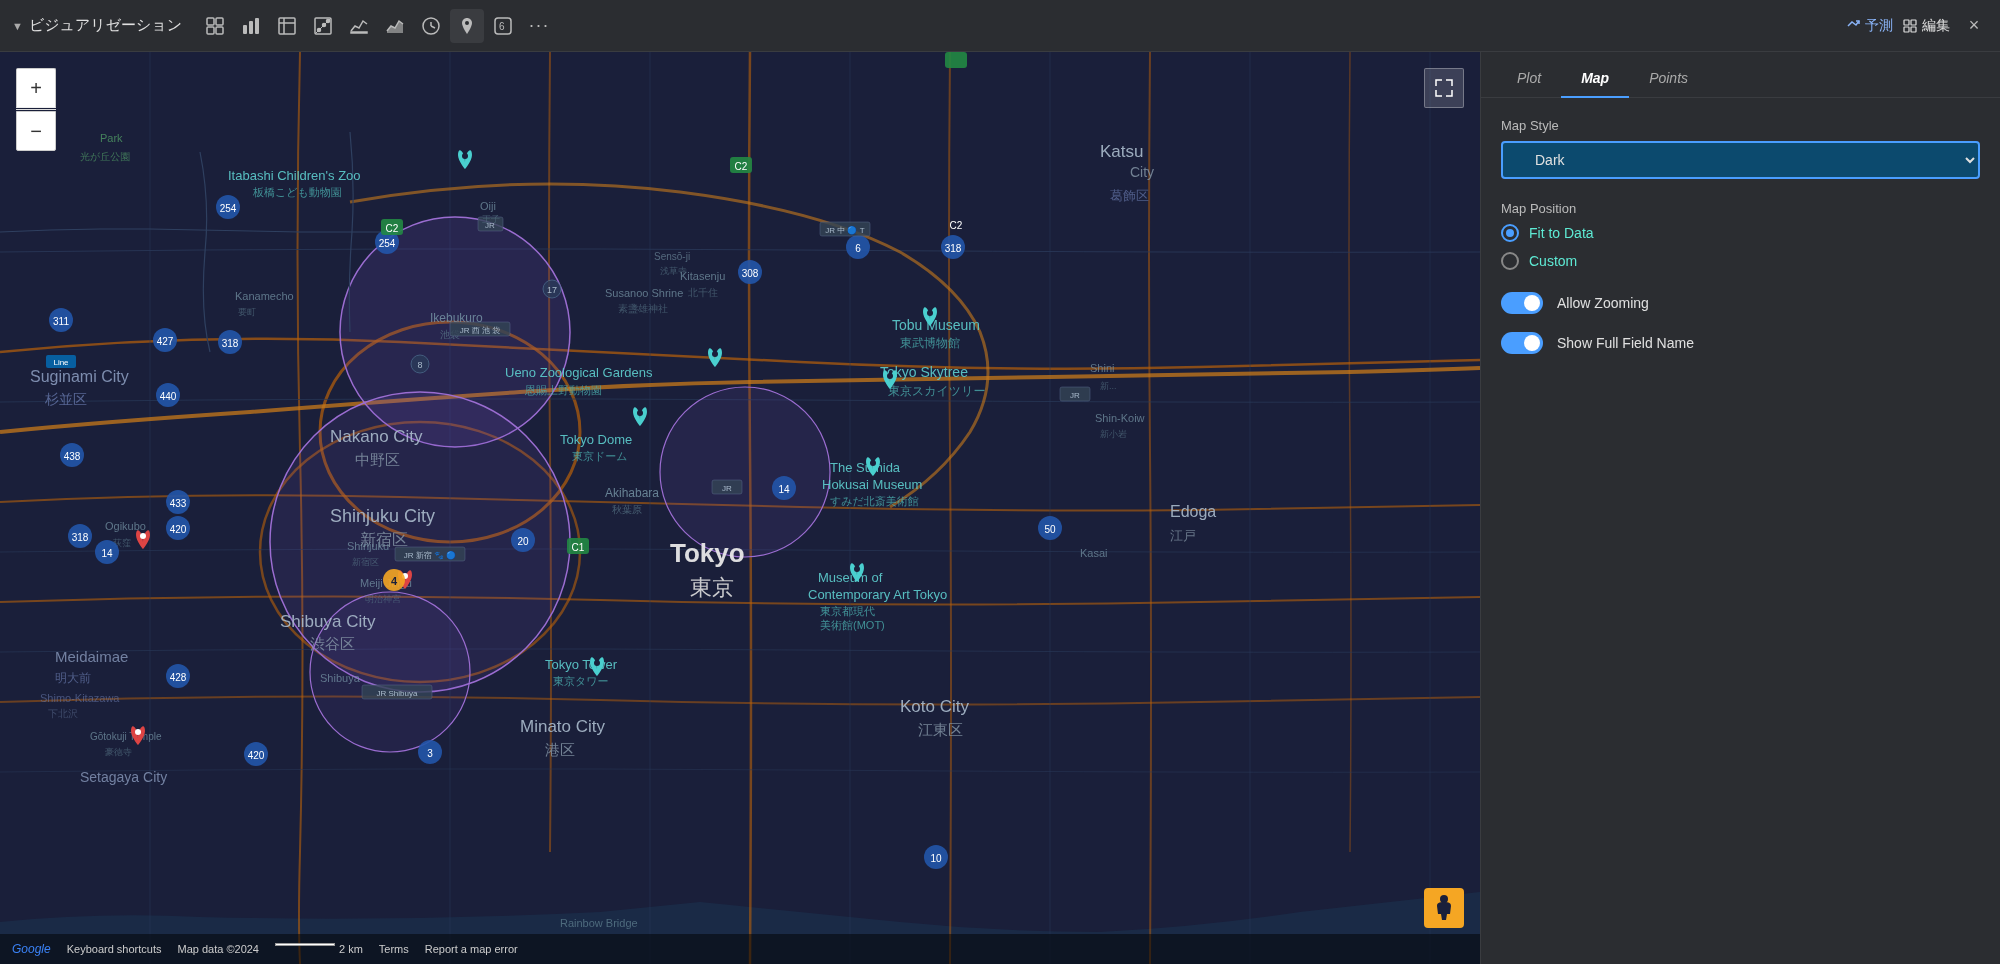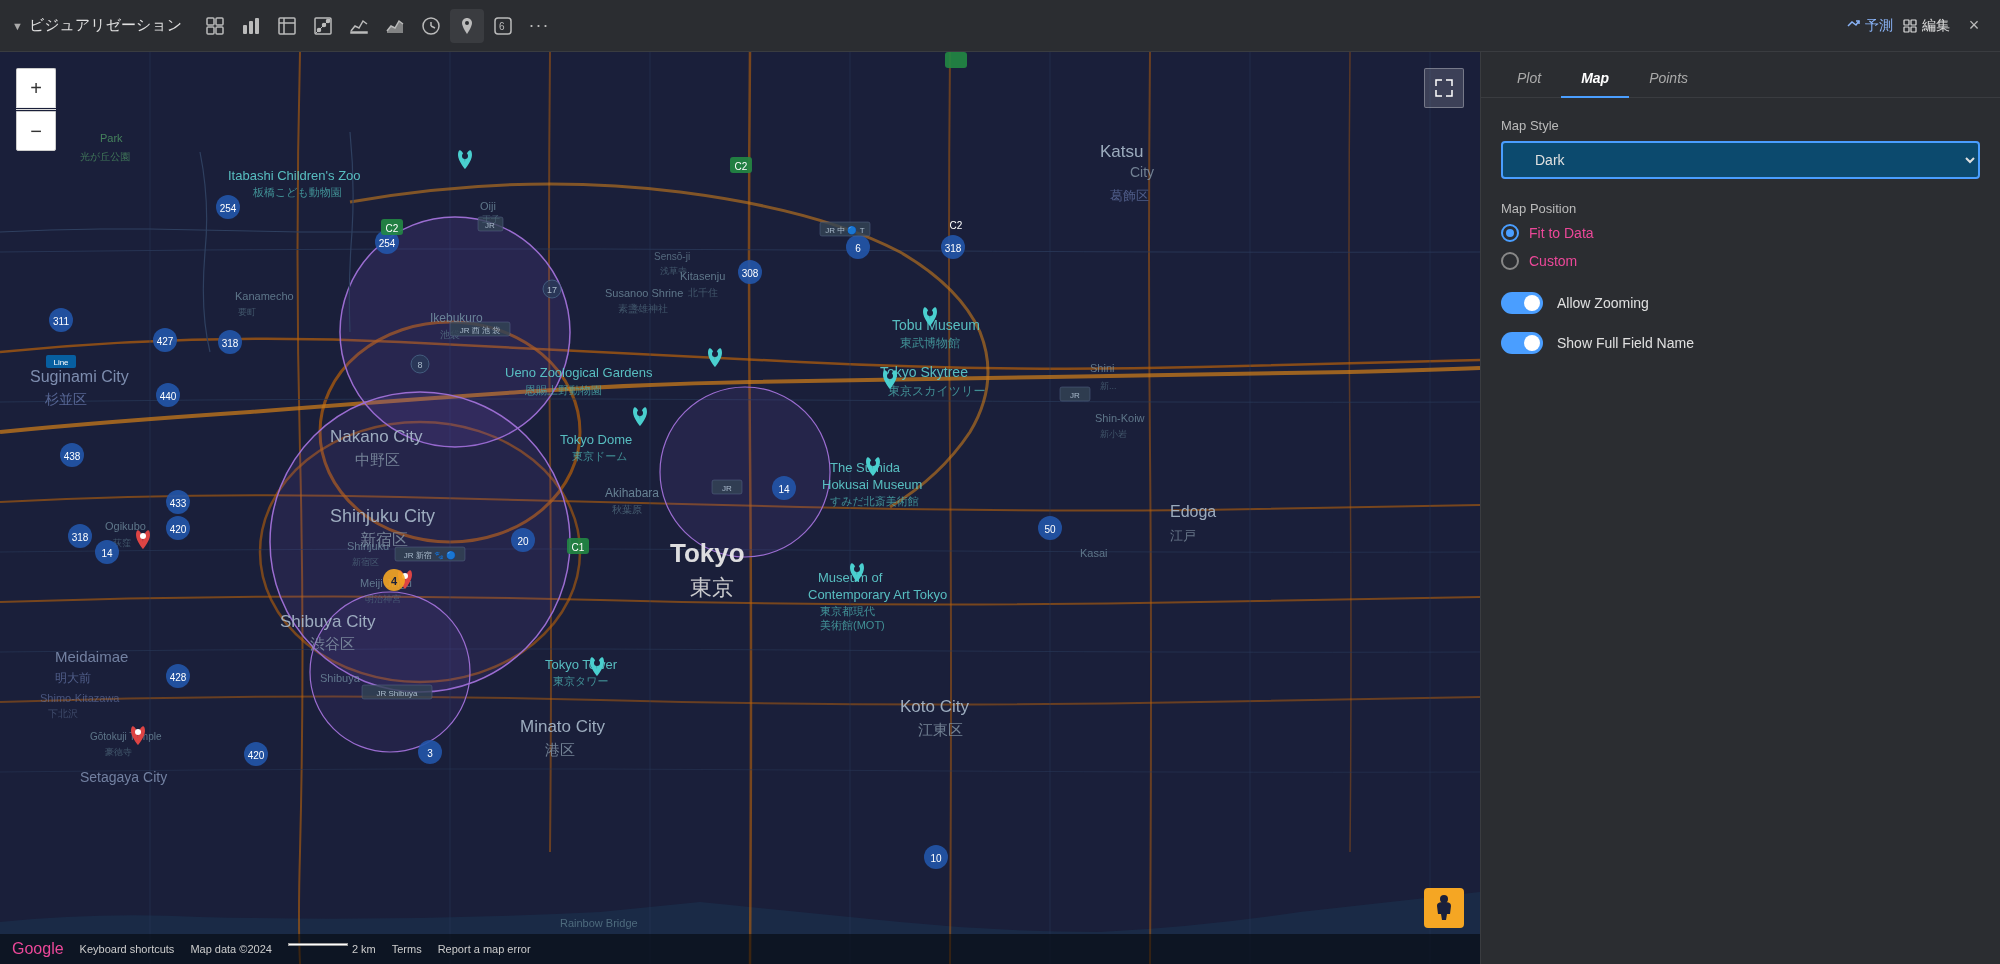--- a/index.html
+++ b/index.html
@@ -160,23 +160,24 @@
       height: 30px;
       background: rgba(0,0,0,0.5);
       display: flex;
       align-items: center;
       padding: 0 12px;
       gap: 16px;
       font-size: 11px;
       color: #ccc;
     }
     .google-logo {
-      color: #ec4899;
-      font-size: 16px;
+      color: #3b82f6;
+      font-size: 12px;
       font-weight: 500;
+      font-style: italic;
     }
 
     
     .scale-bar {
       display: flex;
       gap: 4px;
       font-size: 11px;
       color: #ccc;
     }
     .scale-line {
@@ -271,21 +272,21 @@
       background: transparent;
     }
     .radio-circle.selected::after {
       content: '';
       width: 8px; height: 8px;
       border-radius: 50%;
       background: #4a9eff;
     }
     .radio-label {
       font-size: 14px;
-      color: #ec4899;
+      color: #5eead4;
     }
 
     
     .toggle-group {
       display: flex;
       flex-direction: column;
       gap: 18px;
     }
     .toggle-item {
       display: flex;

